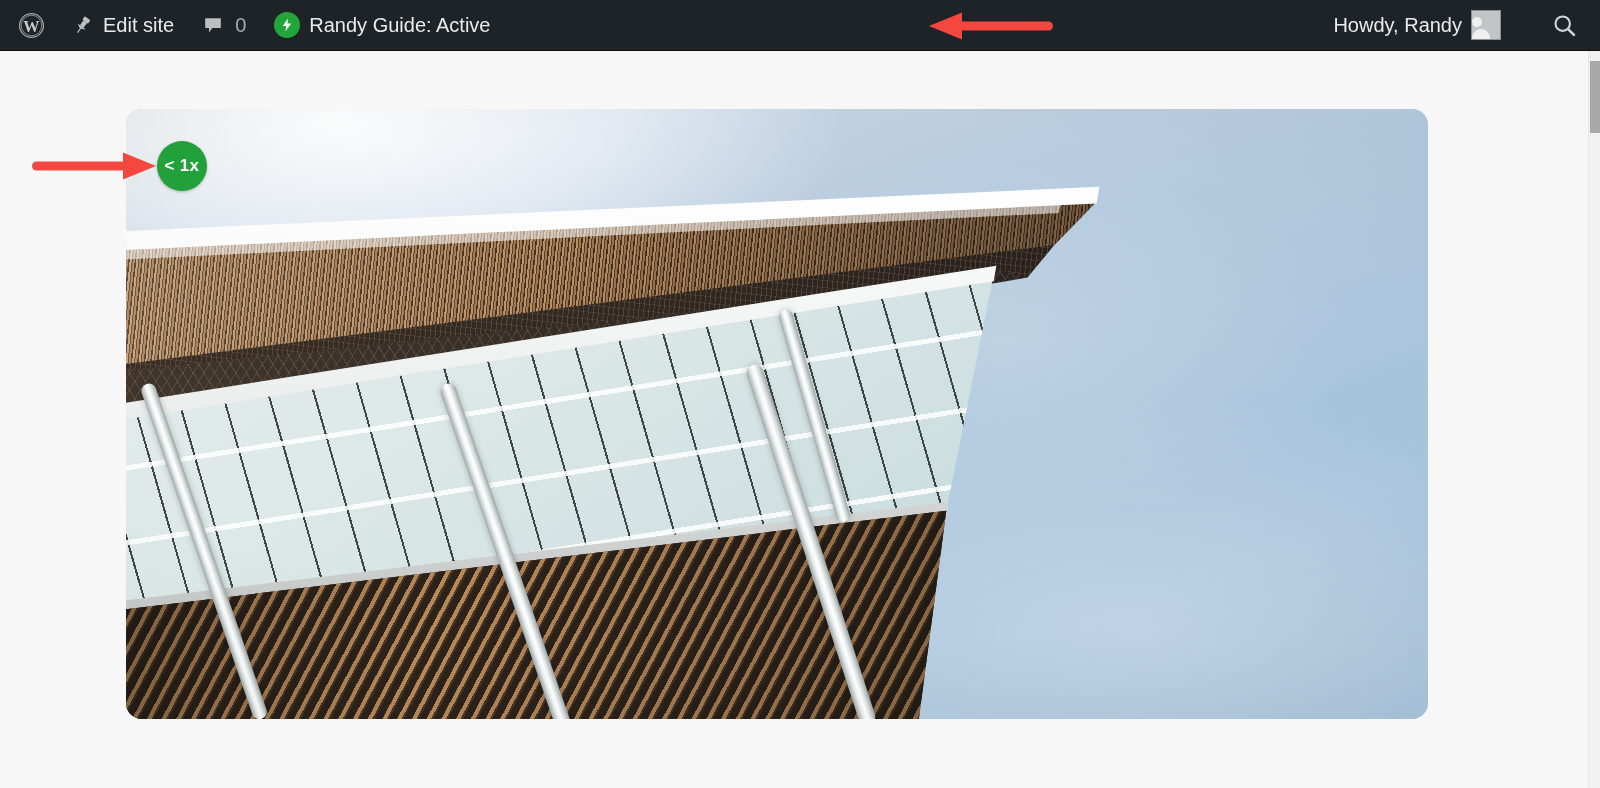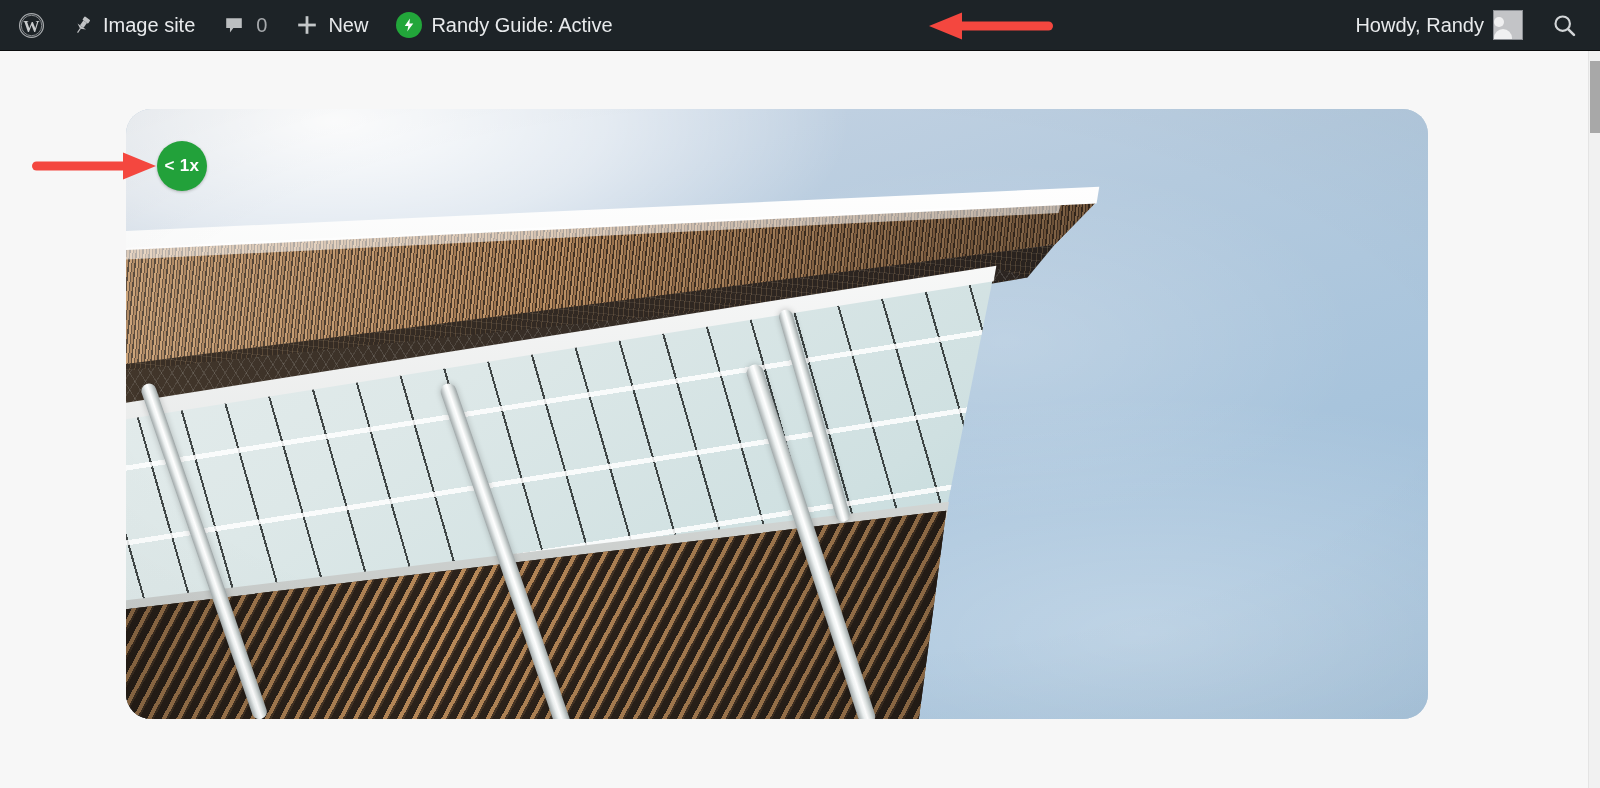--- a/index.html
+++ b/index.html
@@ -29,21 +29,21 @@
     height: 51px;
     background: #1d2327;
     border-bottom: 1px solid #0b0d0e;
     display: flex;
     align-items: center;
     z-index: 40;
   }
 
   .ab-group { display: flex; align-items: center; height: 51px; }
   .ab-left  { padding-left: 8px; }
-  .ab-right { margin-left: auto; padding-right: 8px; }
+  .ab-right { margin-left: auto; padding-right: 8px; gap: 22px; }
 
   .ab-item {
     display: flex;
     align-items: center;
     gap: 9px;
     height: 51px;
     padding: 0 14px;
     color: #e8eaec;
     font-size: 20px;
     line-height: 1;
@@ -100,21 +100,21 @@
     height: 737px;
     background: #f7f7f7;
   }
 
   #photo-card {
     position: absolute;
     left: 126px;
     top: 58px;           
     width: 1302px;
     height: 610px;
-    border-radius: 25px;
+    border-radius: 16px;
     overflow: hidden;
     background: #b9cbdb;
   }
 
   
   .sky {
     position: absolute; inset: 0;
     background:
       radial-gradient(ellipse 55% 48% at 16% 2%, rgba(255,255,255,0.97) 0%, rgba(255,255,255,0.55) 38%, rgba(255,255,255,0) 72%),
       radial-gradient(ellipse 70% 60% at 78% 86%, rgba(255,255,255,0.30) 0%, rgba(255,255,255,0) 65%),
@@ -350,41 +350,32 @@
         <span class="ab-icon">
           <svg width="23" height="23" viewBox="0 0 24 24">
             <g transform="rotate(35 12 12)">
               <rect x="8.4" y="2.8" width="7.2" height="4.4" rx="1" fill="#c1c3c5"></rect>
               <rect x="9.7" y="7.2" width="4.6" height="6.1" fill="#c1c3c5"></rect>
               <path d="M6.6 13.3 H17.4 L12 16.2 Z" fill="#c1c3c5"></path>
               <rect x="11.4" y="16.0" width="1.2" height="5.0" fill="#c1c3c5"></rect>
             </g>
           </svg>
         </span>
-        <span>Image site</span>
+        <span>Edit site</span>
       </a>
 
       <a class="ab-item">
         <span class="ab-icon">
           <svg width="22" height="22" viewBox="0 0 24 24">
             <path d="M3.5 4.5 H20.5 V15.2 H11.3 L7.6 20.2 V15.2 H3.5 Z" fill="#bcbfc1"></path>
           </svg>
         </span>
         <span class="ab-count">0</span>
       </a>
 
-      <a class="ab-item">
-        <span class="ab-icon">
-          <svg width="24" height="24" viewBox="0 0 24 24">
-            <rect x="10.6" y="3.2" width="2.8" height="17.6" fill="#c4c7c9"></rect>
-            <rect x="3.2" y="10.6" width="17.6" height="2.8" fill="#c4c7c9"></rect>
-          </svg>
-        </span>
-        <span>New</span>
-      </a>
 
       <a class="ab-item">
         <span class="igx-dot">
           <svg width="16" height="16" viewBox="0 0 24 24">
             <path d="M13.4 2.2 L5.6 13.6 H11.0 L9.4 21.8 L18.4 9.6 H12.6 Z" fill="#ffffff"></path>
           </svg>
         </span>
         <span>Randy Guide: Active</span>
       </a>
 

